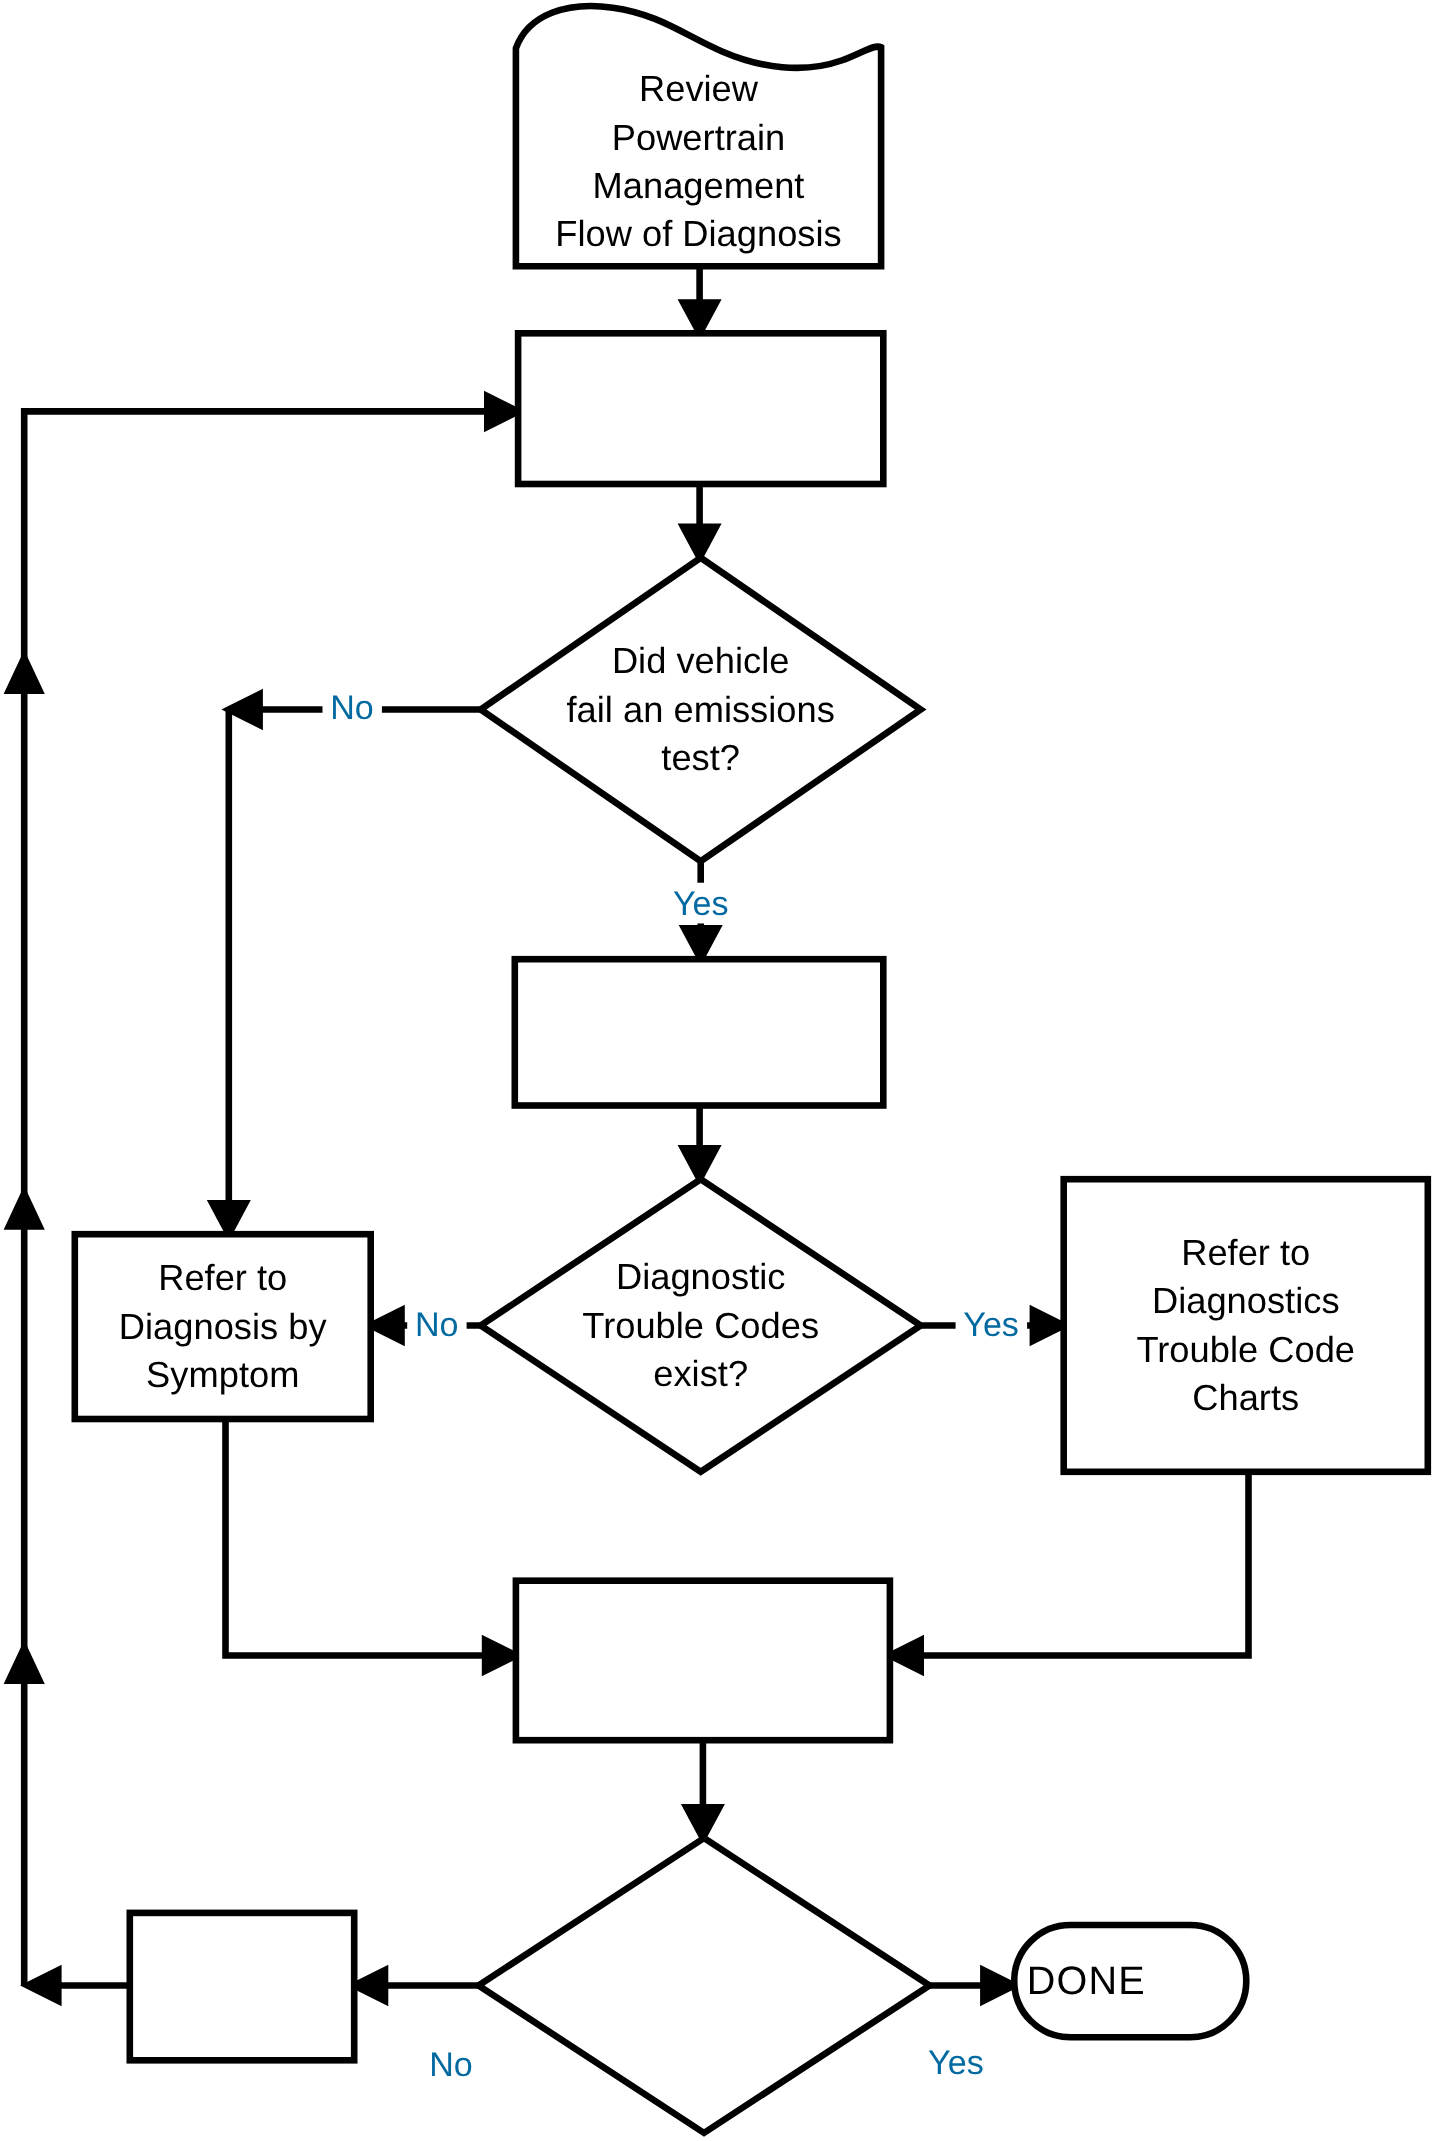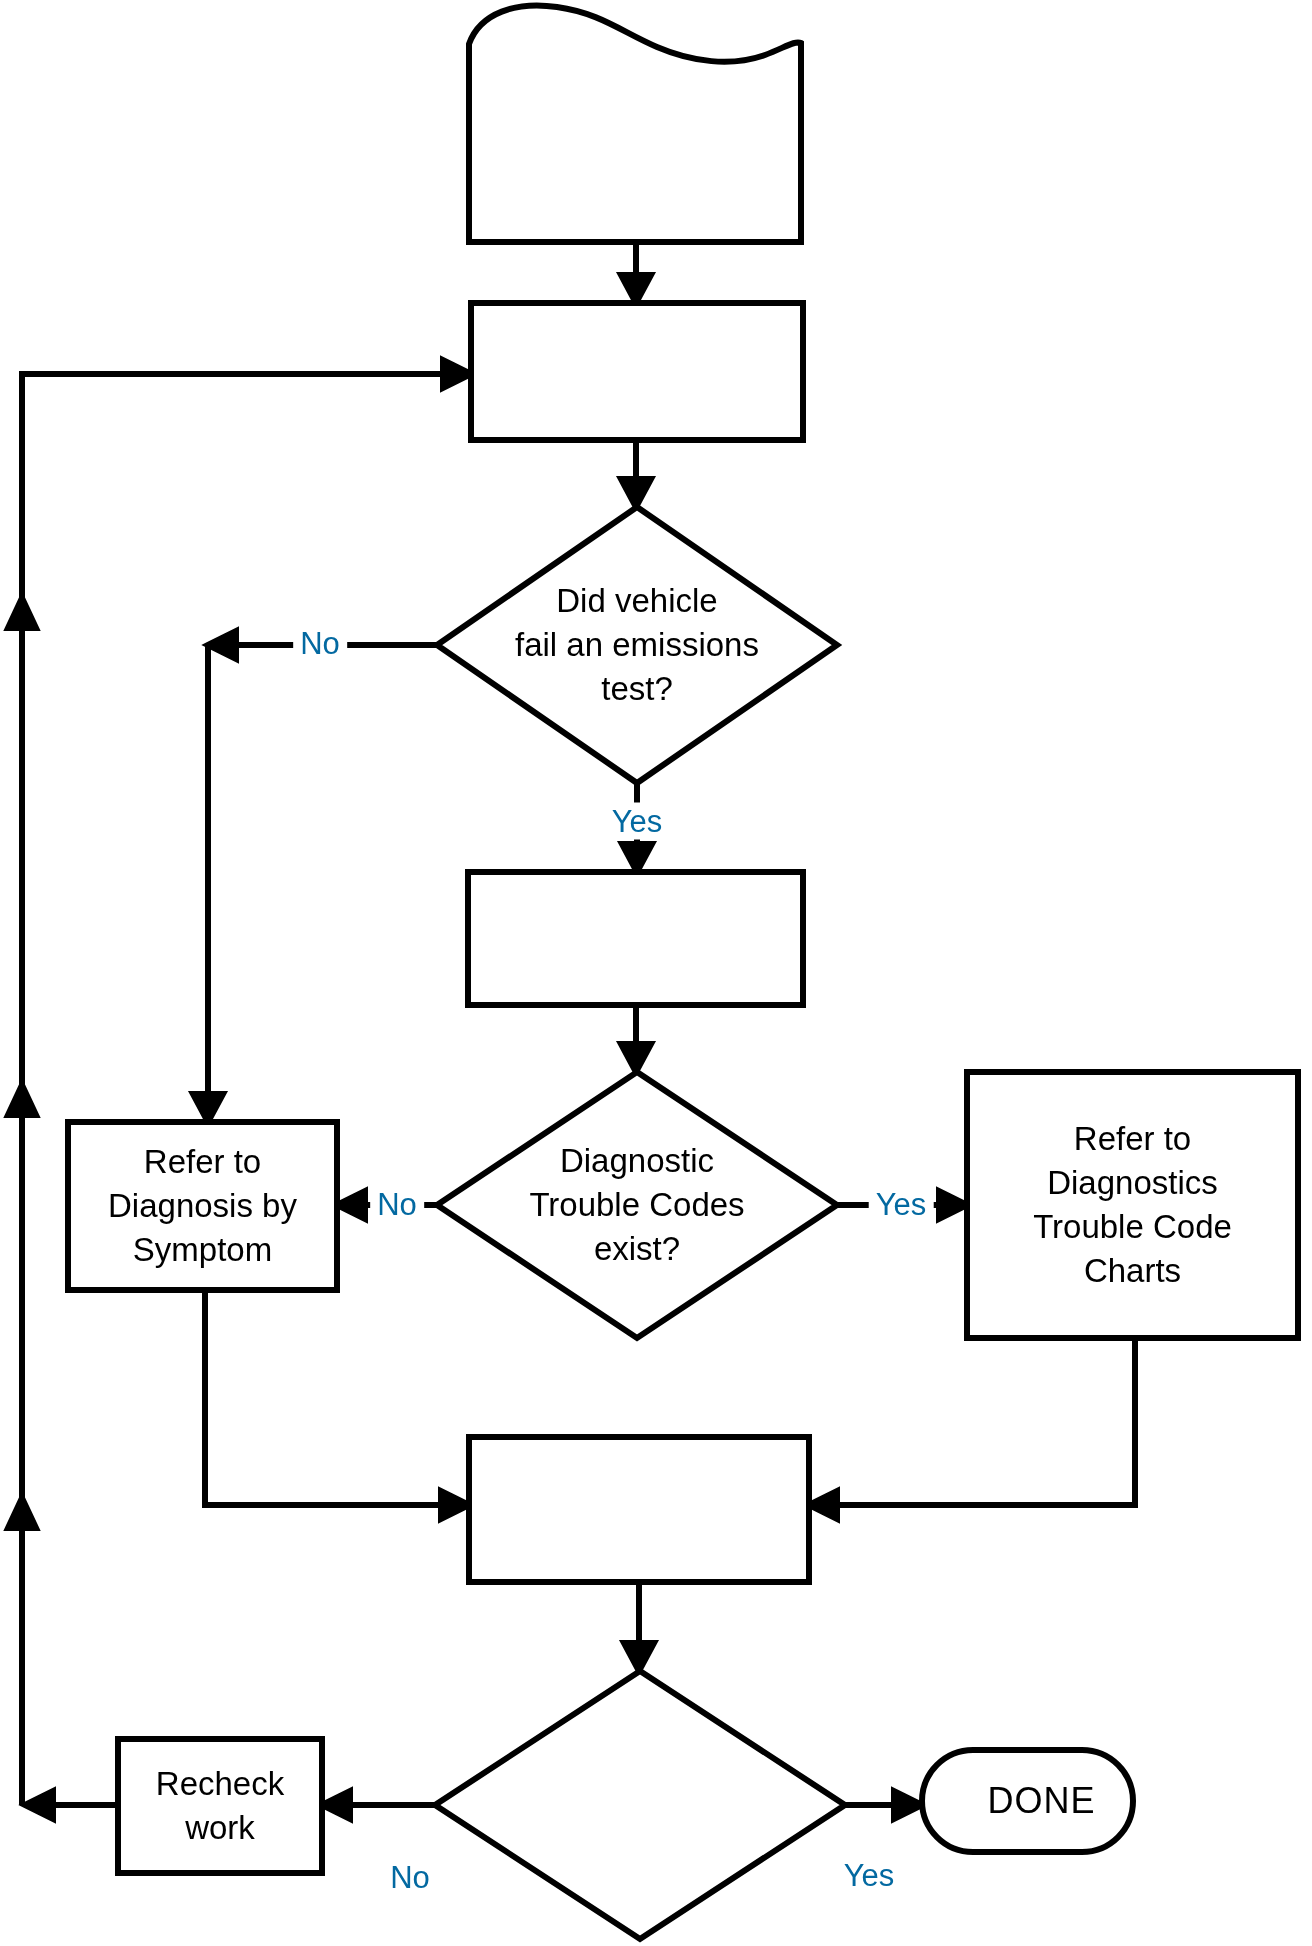--- a/index.html
+++ b/index.html
@@ -108,20 +108,24 @@
     <rect fill="#ffffff" x="468" y="872" width="335" height="133"></rect>
     <polygon fill="#ffffff" points="637,1072 837,1205 637,1338 437,1205"></polygon>
     <rect fill="#ffffff" x="68" y="1122" width="269" height="168"></rect>
     <rect fill="#ffffff" x="967" y="1072" width="331" height="266"></rect>
     <rect fill="#ffffff" x="469" y="1437" width="340" height="145"></rect>
     <polygon fill="#ffffff" points="640,1671 845,1805 640,1939 435,1805"></polygon>
     <rect fill="#ffffff" x="118" y="1739" width="204" height="134"></rect>
     <rect fill="#ffffff" x="922" y="1750" width="211" height="102" rx="51" ry="51"></rect>
   </svg>
 
+  <div class="node-label" style="left:469px; top:52px; width:332px; height:190px;">Review
+Powertrain
+Management
+Flow of Diagnosis</div>
 
 
   <div class="node-label" style="left:467px; top:555px; width:340px; height:180px;">Did vehicle
 fail an emissions
 test?</div>
 
 
   <div class="node-label" style="left:467px; top:1115px; width:340px; height:180px;">Diagnostic
 Trouble Codes
 exist?</div>
@@ -130,24 +134,22 @@
 Diagnosis by
 Symptom</div>
 
   <div class="node-label" style="left:967px; top:1072px; width:331px; height:266px;">Refer to
 Diagnostics
 Trouble Code
 Charts</div>
 
 
 
-  <div class="node-label" style="left:118px; top:1739px; width:204px; height:134px;">Recheck
-work</div>
 
-  <div class="node-label done-label" style="left:936px; top:1750px; width:211px; height:102px;">DONE</div>
+  <div class="node-label done-label" style="left:882px; top:1750px; width:211px; height:102px;">DONE</div>
 
   <div class="edge-label on-line" style="left:320px; top:643px;">No</div>
 
   <div class="edge-label on-line" style="left:637px; top:821px;">Yes</div>
 
   <div class="edge-label on-line" style="left:397px; top:1204px;">No</div>
 
   <div class="edge-label on-line" style="left:901px; top:1204px;">Yes</div>
 
   <div class="edge-label" style="left:410px; top:1877px;">No</div>

